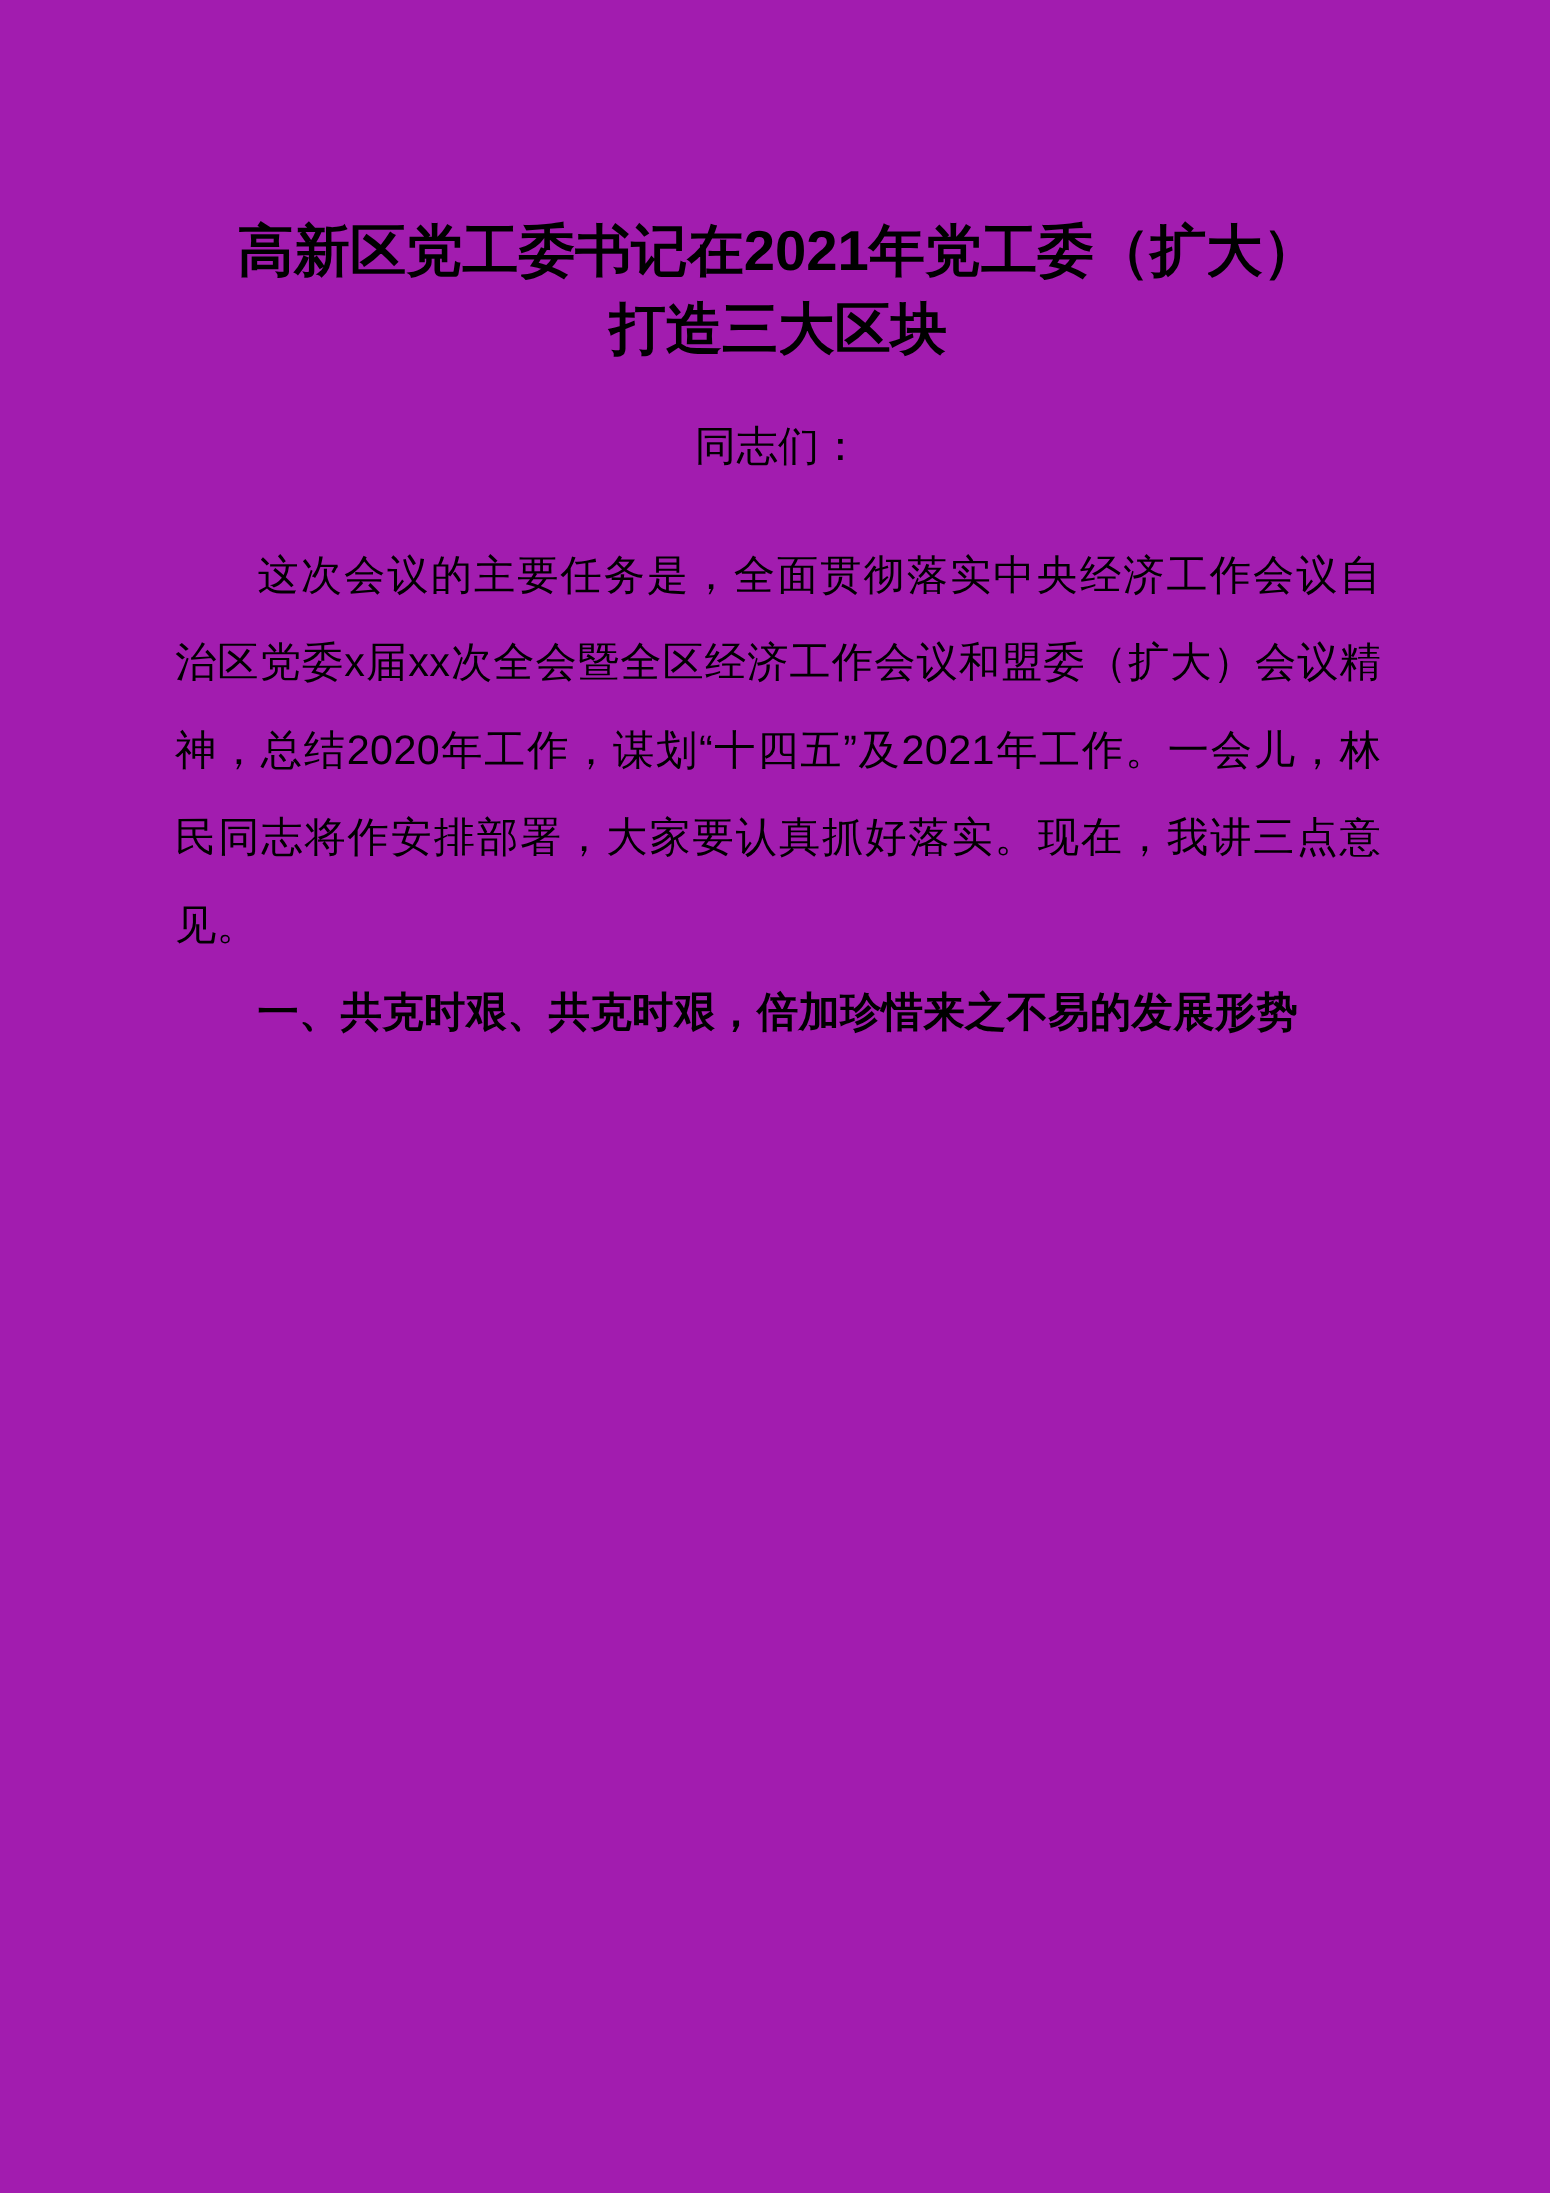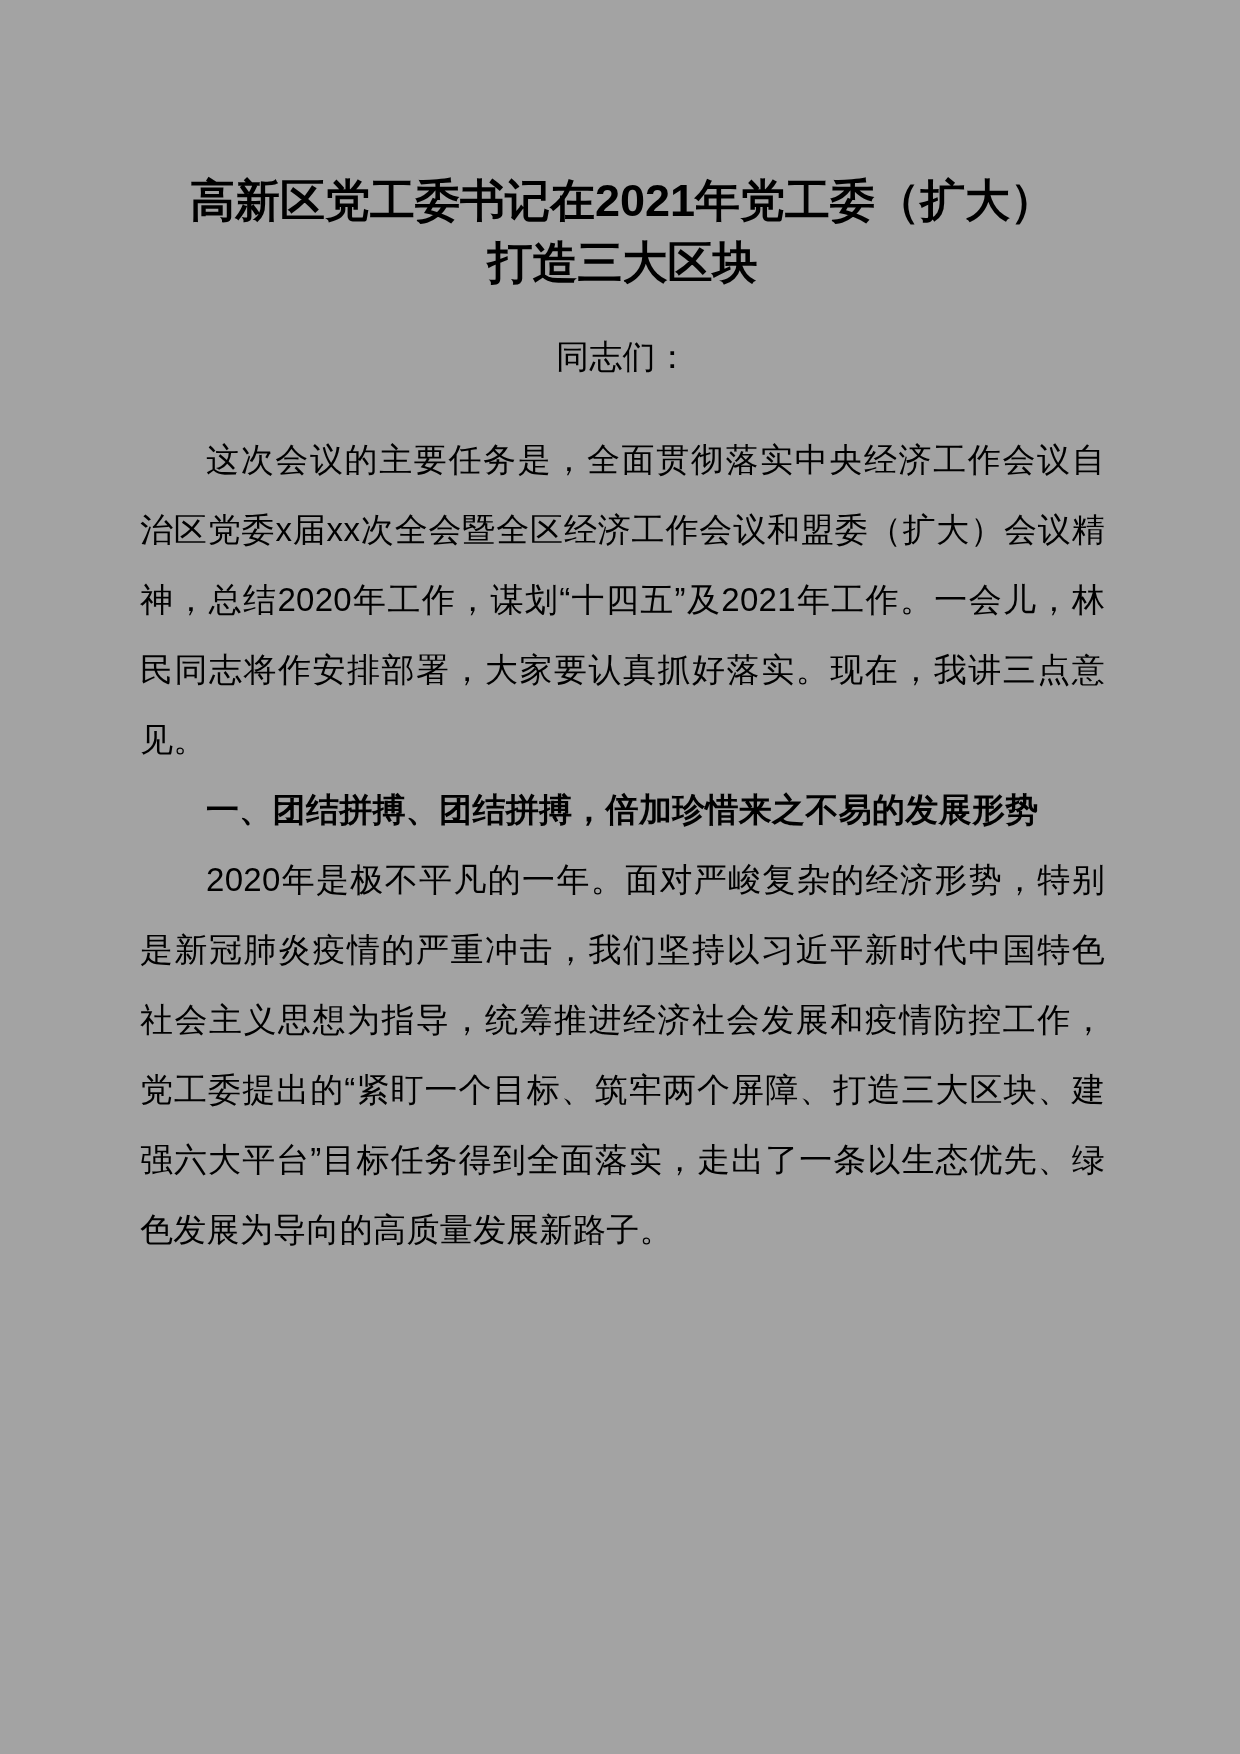--- a/index.html
+++ b/index.html
@@ -14,21 +14,21 @@
     color: #000000;
     -webkit-font-smoothing: none;
   }
   .page {
     position: relative;
     width: 1240px;
     height: 1754px;
     box-sizing: border-box;
     padding: 0;
     overflow: hidden;
-    background: #a3a3a3;
+    background: #a21caf;
   }
   .doc-body {
     position: absolute;
     left: 140px;
     top: 0;
     width: 965px;
   }
   .doc-title {
     margin: 0;
     padding: 0;
@@ -75,19 +75,18 @@
 
     <h1 class="doc-title">
       <span class="t-line">高新区党工委书记在2021年党工委（扩大）</span>
       <span class="t-line">打造三大区块</span>
     </h1>
 
     <p class="salutation">同志们：</p>
 
     <p class="para">这次会议的主要任务是，全面贯彻落实中央经济工作会议自治区党委x届xx次全会暨全区经济工作会议和盟委（扩大）会议精神，总结2020年工作，谋划“十四五”及2021年工作。一会儿，林民同志将作安排部署，大家要认真抓好落实。现在，我讲三点意见。</p>
 
-    <p class="para heading">一、团结拼搏、团结拼搏，倍加珍惜来之不易的发展形势</p>
+    <p class="para heading">一、共克时艰、共克时艰，倍加珍惜来之不易的发展形势</p>
 
-    <p class="para">2020年是极不平凡的一年。面对严峻复杂的经济形势，特别是新冠肺炎疫情的严重冲击，我们坚持以习近平新时代中国特色社会主义思想为指导，统筹推进经济社会发展和疫情防控工作，党工委提出的“紧盯一个目标、筑牢两个屏障、打造三大区块、建强六大平台”目标任务得到全面落实，走出了一条以生态优先、绿色发展为导向的高质量发展新路子。</p>
 
 
   </div>
 </div>
 
 </body></html>

